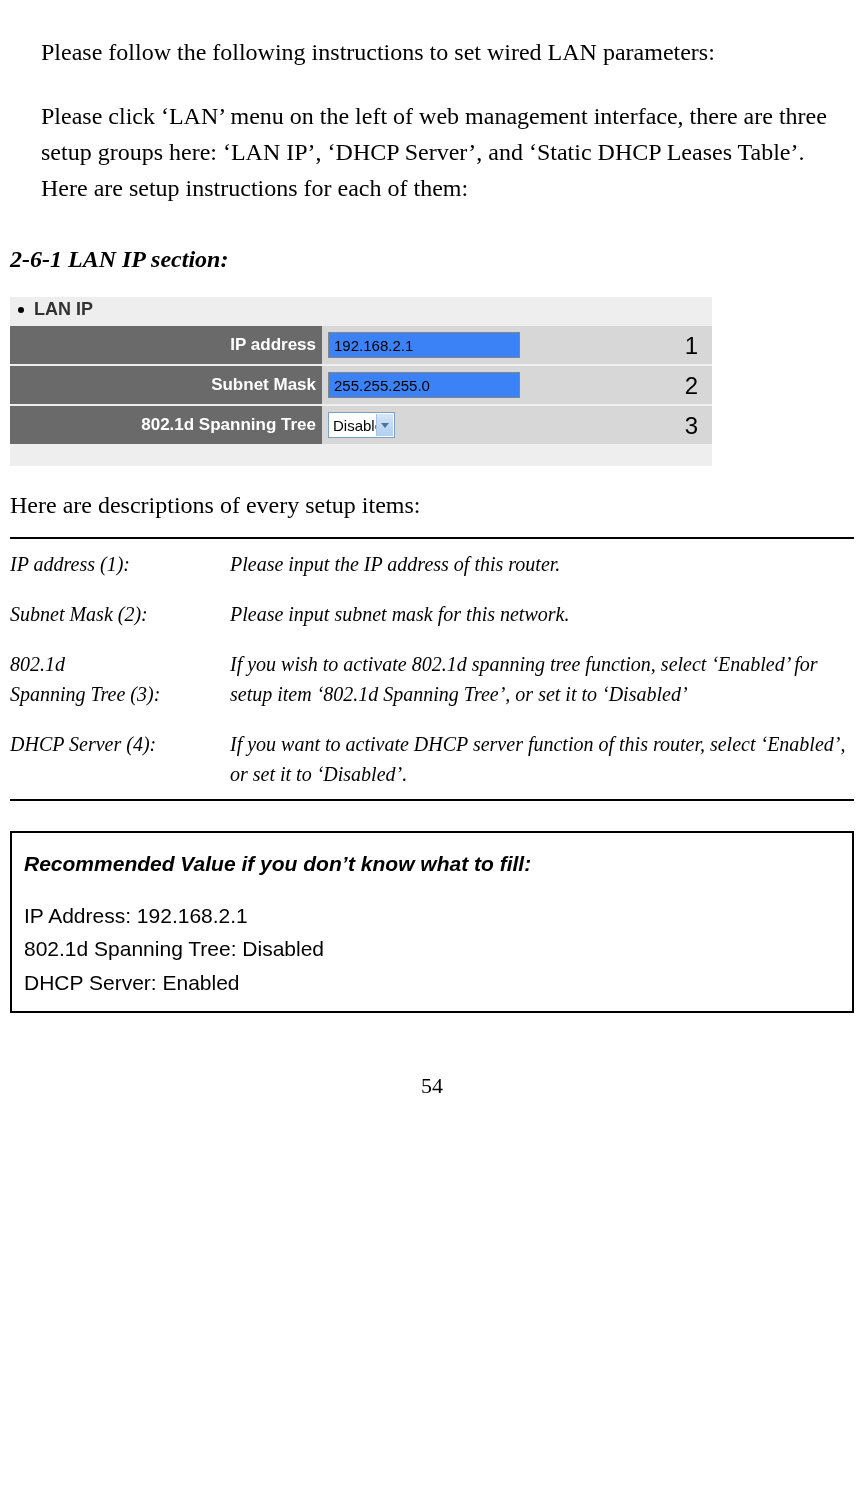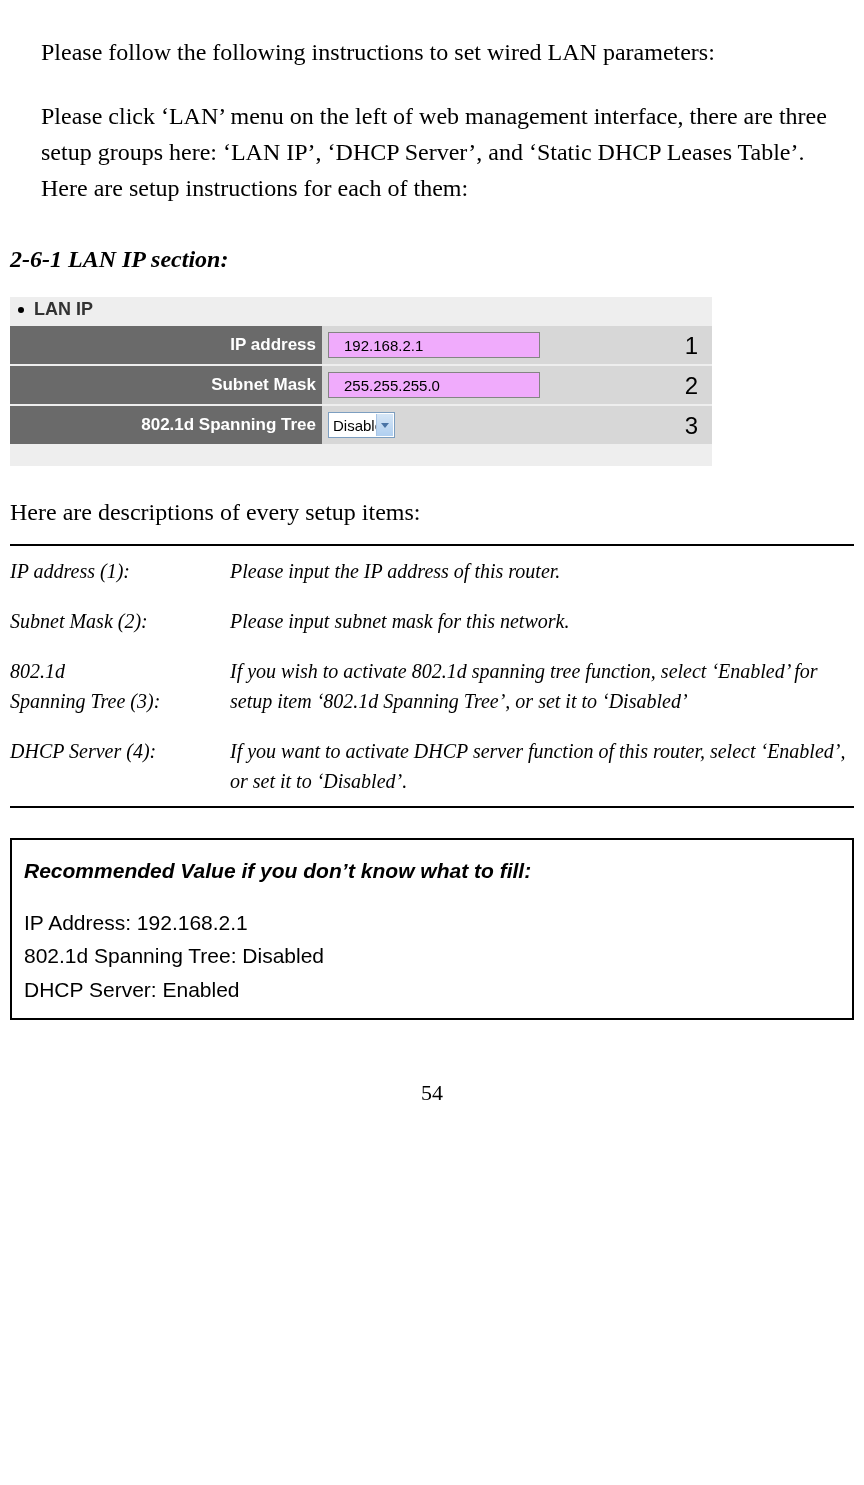--- a/index.html
+++ b/index.html
@@ -19,21 +19,21 @@
     }
     .section-heading {
       font-style: italic;
       font-weight: bold;
       font-size: 24px;
       margin: 40px 0 24px 0;
     }
     .screenshot-wrap {
       background: #eeeeee;
       padding: 0 0 20px 0;
-      margin-bottom: 33px;
+      margin-bottom: 26px;
       position: relative;
       width: 702px;
     }
     .lan-ip-header {
       display: flex;
       align-items: center;
       padding: 2px 0 6px 8px;
       font-family: Arial, Helvetica, sans-serif;
       font-size: 18px;
       font-weight: bold;
@@ -67,23 +67,23 @@
       padding-right: 12px;
       padding-top: 9px;
       padding-bottom: 9px;
     }
     .value-cell {
       background: #d7d7d7;
       border-bottom: 2px solid #eeeeee;
       position: relative;
     }
     .text-input {
-      background: #f0abfc;
+      background: #3b82f6;
       border: 1px solid #848484;
-      padding: 2px 15px;
+      padding: 2px 5px;
       font-family: Arial, Helvetica, sans-serif;
       font-size: 15px;
       width: 180px;
       height: 20px;
       box-sizing: content-box;
     }
     .select-box {
       background: #fff;
       border: 1px solid #7c9ec0;
       font-family: Arial, Helvetica, sans-serif;

